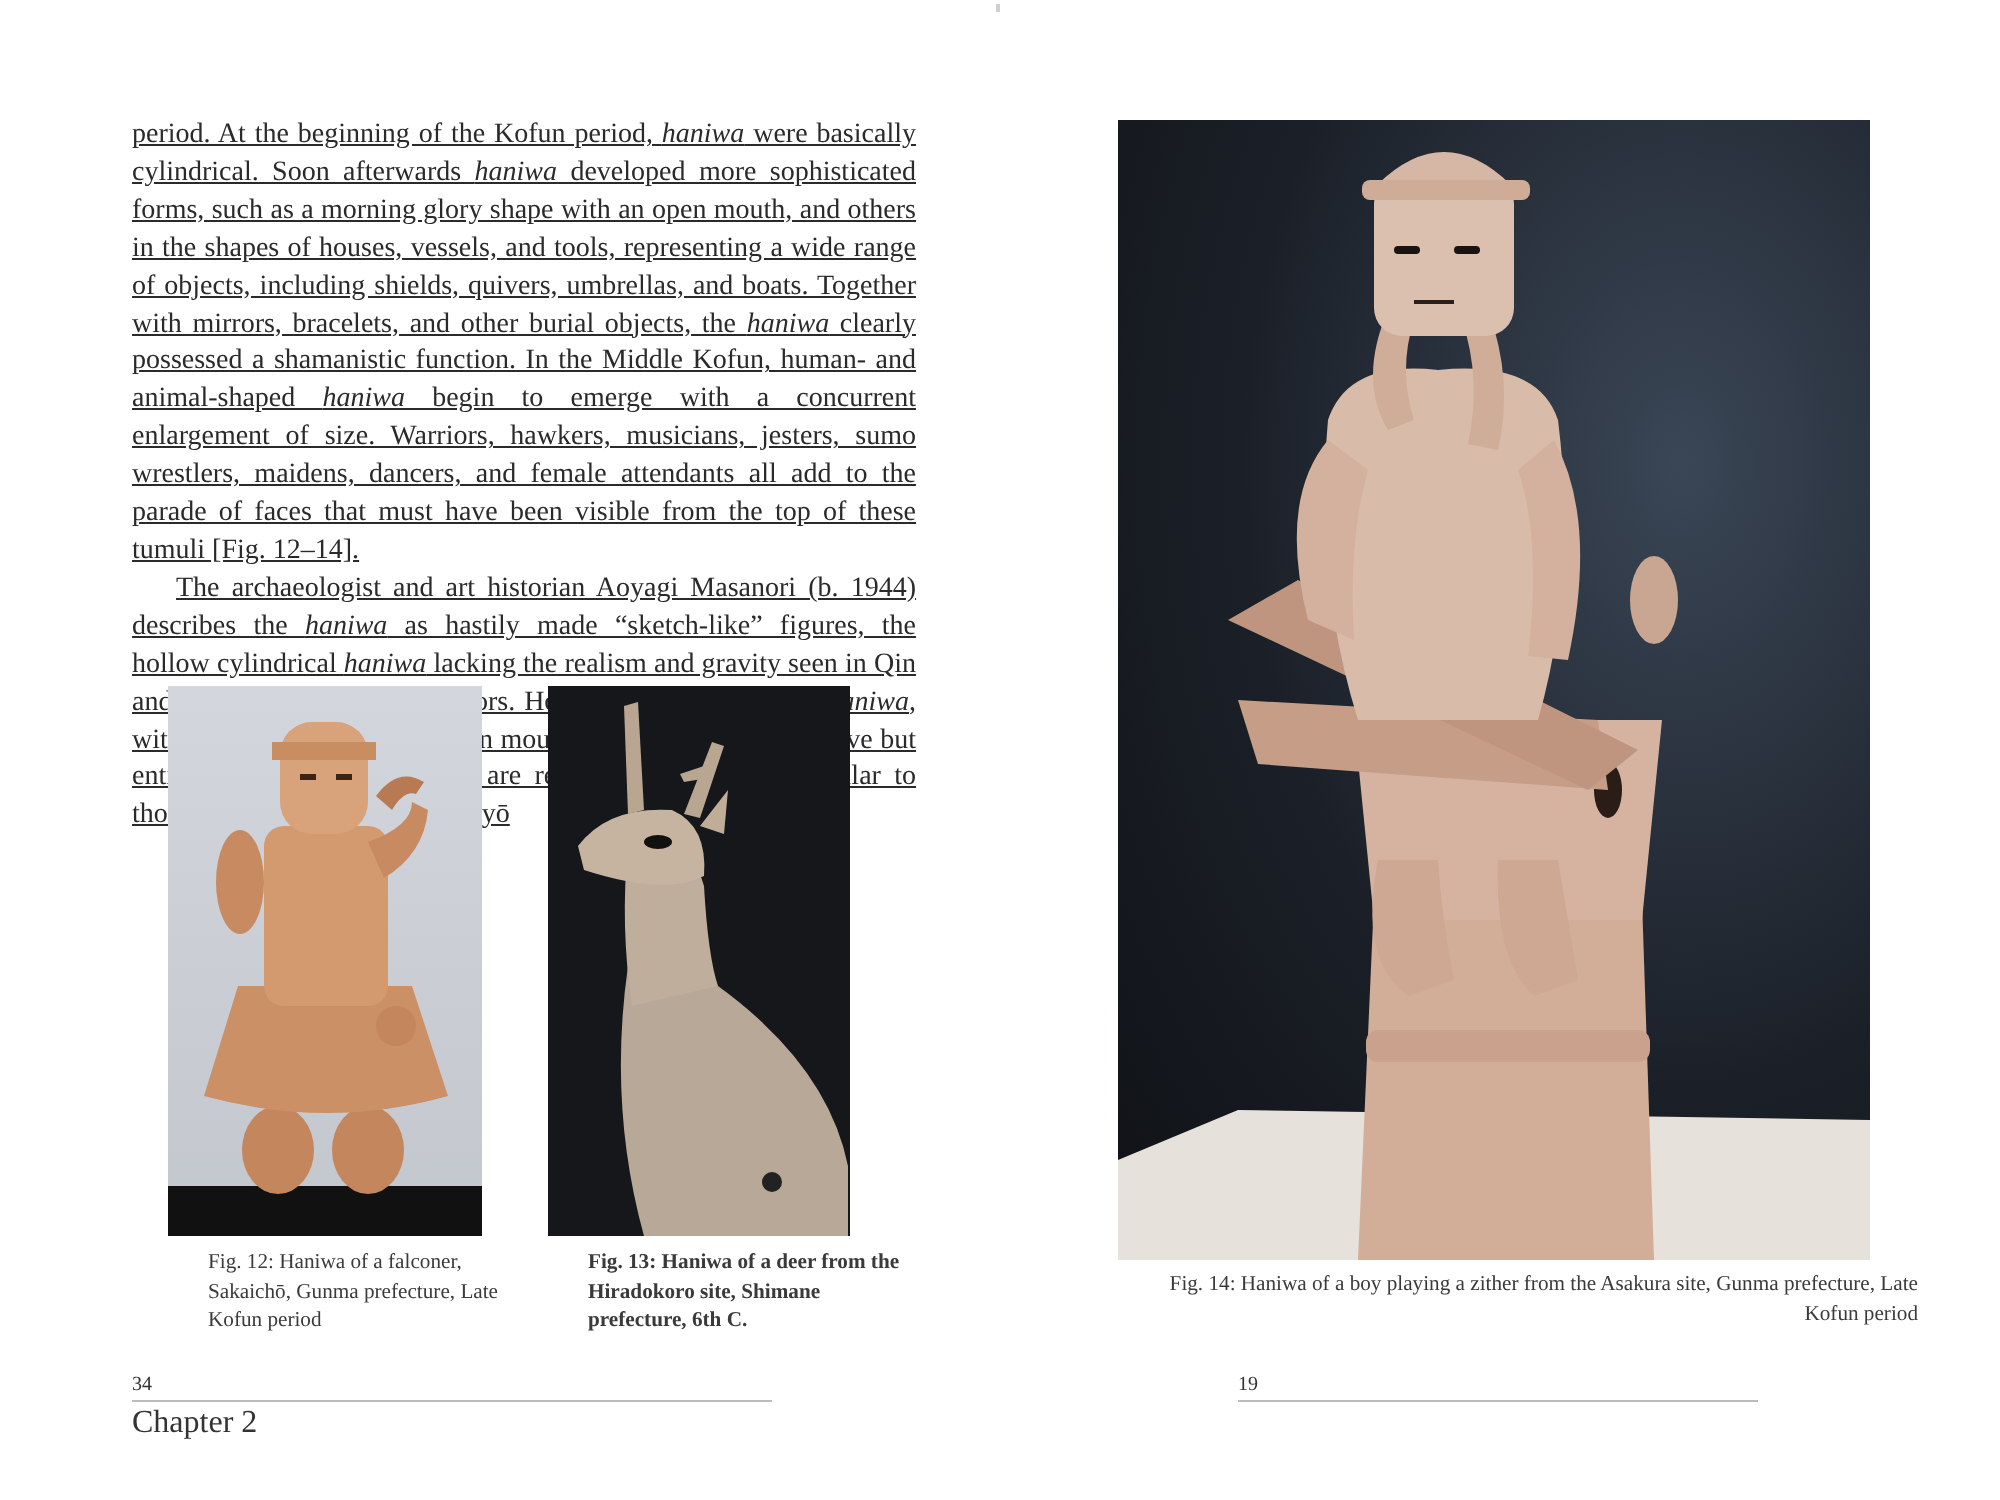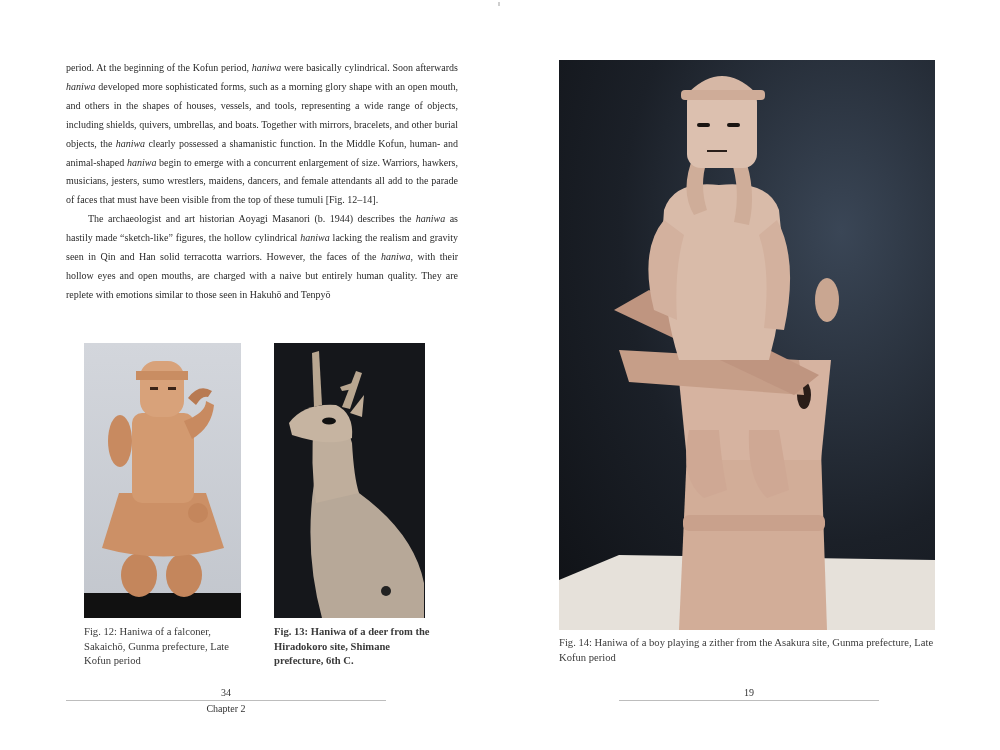--- a/index.html
+++ b/index.html
@@ -1,28 +1,28 @@
 <!DOCTYPE html>
 <html><head>
 <meta charset="utf-8">
 <style>
   html, body { margin:0; padding:0; }
   body { width:1000px; height:750px; background:#ffffff; position:relative; overflow:hidden;
          font-family:"Liberation Serif","DejaVu Serif",serif; color:#2a2a2a; }
   .page-left { position:absolute; left:0; top:0; width:500px; height:750px; }
   .page-right { position:absolute; left:500px; top:0; width:500px; height:750px; }
-  .body-text { position:absolute; left:66px; top:59px; width:392px; font-size:10px; line-height:18.9px; text-align:justify; }
+  .body-text { position:absolute; left:66px; top:59px; width:392px; font-size:14px; line-height:18.9px; text-align:justify;text-decoration:underline; }
   .body-text p { margin:0; }
   .body-text p.indent { text-indent:22px; }
   .body-text i { font-style:italic; }
   .fig { position:absolute; overflow:hidden; }
-  .caption { position:absolute; font-size:10.6px; line-height:14.5px; color:#3a3a3a; }
-  .folio { position:absolute; font-size:10px; text-align:center; color:#333; }
+  .caption { position:absolute; font-size:10.6px; line-height:14.5px; color:#3a3a3a;margin-left:20px; }
+  .folio { position:absolute; font-size:10px; color:#333; }
   .rule { position:absolute; height:1px; background:#bdbdbd; }
-  .running { position:absolute; font-size:10px; text-align:center; color:#333; }
+  .running { position:absolute; font-size:16px; color:#333; }
   .topmark { position:absolute; left:498px; top:2px; width:2px; height:4px; background:#cfcfcf; }
 </style>
 </head>
 <body>
 
 <div class="topmark"></div>
 
 <div class="page-left">
   <div class="body-text">
     <p><span>period. At the beginning of the Kofun period, </span><i>haniwa</i><span> were basically cylindrical. Soon afterwards </span><i>haniwa</i><span> developed more sophisticated forms, such as a morning glory shape with an open mouth, and others in the shapes of houses, vessels, and tools, representing a wide range of objects, including shields, quivers, umbrellas, and boats. Together with mirrors, bracelets, and other burial objects, the </span><i>haniwa</i><span> clearly possessed a shamanistic function. In the Middle Kofun, human- and animal-shaped </span><i>haniwa</i><span> begin to emerge with a concurrent enlargement of size. Warriors, hawkers, musicians, jesters, sumo wrestlers, maidens, dancers, and female attendants all add to the parade of faces that must have been visible from the top of these tumuli [Fig. 12–14].</span></p>
@@ -109,17 +109,17 @@
       <path d="M185 95 Q198 130 190 165 L175 162 Q182 130 172 100 Z" fill="#cfad99"></path>
 
       <rect x="128" y="28" width="70" height="80" rx="14" fill="#dcc0af"></rect>
       <path d="M130 32 Q163 0 196 32 Z" fill="#d6b7a5"></path>
       <rect x="122" y="30" width="84" height="10" rx="4" fill="#cfac98"></rect>
       <rect x="138" y="63" width="13" height="4" rx="2" fill="#1a1411"></rect>
       <rect x="168" y="63" width="13" height="4" rx="2" fill="#1a1411"></rect>
       <rect x="148" y="90" width="20" height="2" fill="#2a1f1a"></rect>
     </svg>
   </div>
-  <div class="caption" style="left:59px; top:636px; width:380px;">Fig. 14: Haniwa of a boy playing a zither from the Asakura site, Gunma prefecture, Late Kofun period</div>
+  <div class="caption" style="left:59px; top:636px; width:380px;text-align:right;">Fig. 14: Haniwa of a boy playing a zither from the Asakura site, Gunma prefecture, Late Kofun period</div>
 
   <div class="folio" style="left:119px; top:687px; width:260px;">19</div>
   <div class="rule" style="left:119px; top:700px; width:260px;"></div>
 </div>
 
 </body></html>

